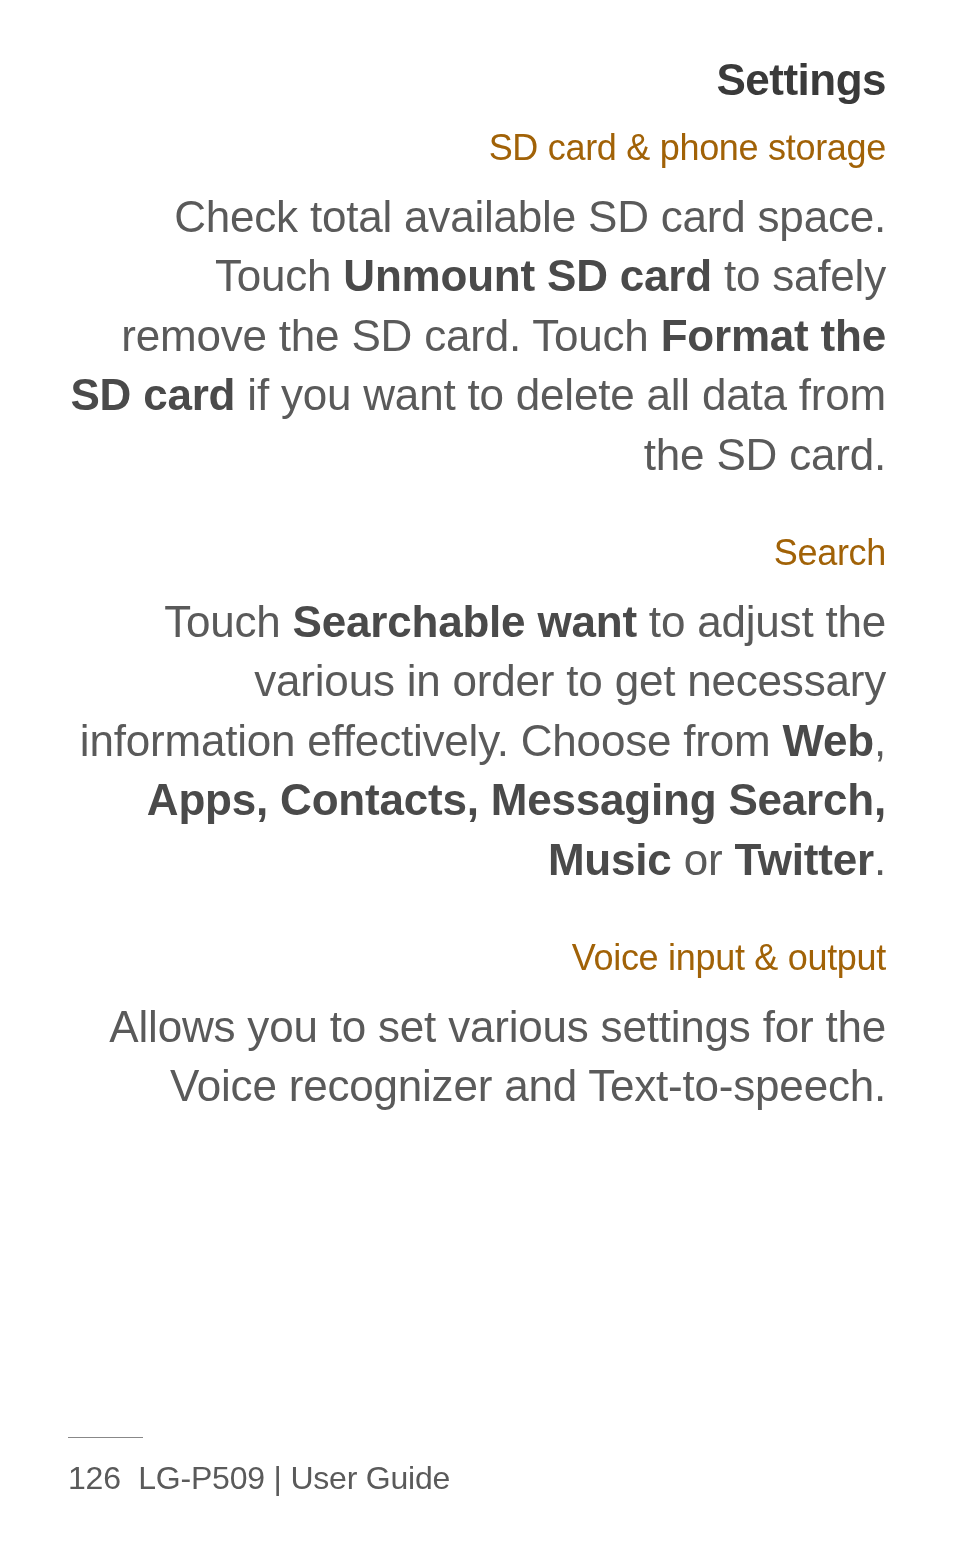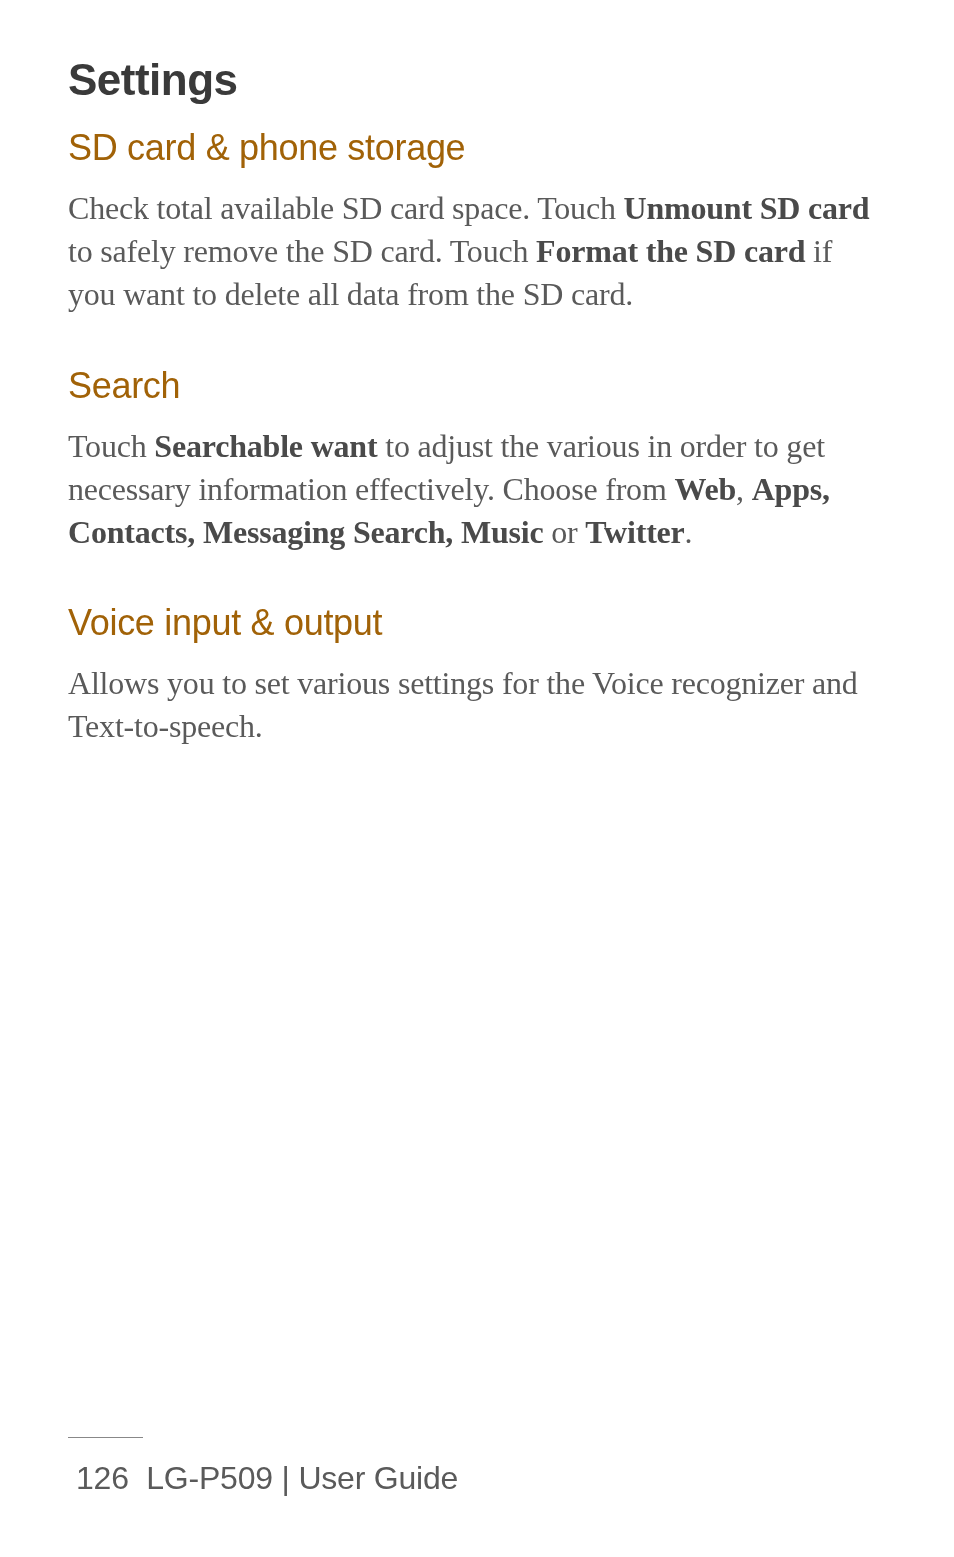--- a/index.html
+++ b/index.html
@@ -11,42 +11,42 @@
     width: 954px;
     height: 1557px;
     background: #ffffff;
     font-family: "Helvetica Neue", Arial, sans-serif;
     color: #4a4a4a;
     position: relative;
     font-weight: 300;
   }
   .page {
     padding: 55px 68px 0 68px;
+    text-align: right;
   }
   .page-title {
     font-size: 44px;
     font-weight: 600;
     color: #3a3a3a;
     margin-bottom: 22px;
     letter-spacing: -0.5px;
   }
   .section-title {
     font-size: 36px;
     font-weight: 500;
     color: #a16207;
     margin-bottom: 18px;
     letter-spacing: -0.3px;
   }
   .body-text {
-    font-size: 32px;
+    font-size: 44px;
     line-height: 1.35;
     color: #5a5a5a;
     font-weight: 300;
     letter-spacing: -0.2px;
-    font-family: Liberation Serif, serif;
   }
   .body-text .bold {
     font-weight: 700;
     color: #4a4a4a;
   }
   .section {
     margin-bottom: 48px;
   }
   .footer {
     position: absolute;
@@ -58,21 +58,20 @@
   .footer-line {
     border-top: 1px solid #888;
     width: 75px;
     margin-bottom: 22px;
   }
   .footer-text {
     font-size: 32px;
     color: #5a5a5a;
     font-weight: 300;
     letter-spacing: -0.2px;
-    margin-left: 8px;
   }
 </style>
 </head>
 <body>
 
 <div class="page">
   <h1 class="page-title">Settings</h1>
 
   <div class="section">
     <h2 class="section-title">SD card &amp; phone storage</h2>

